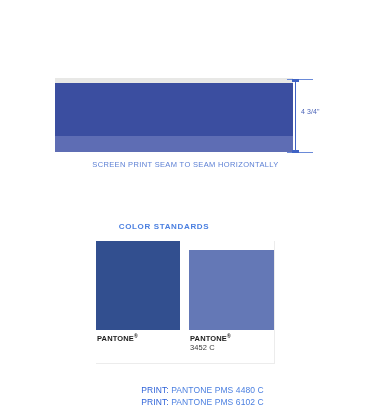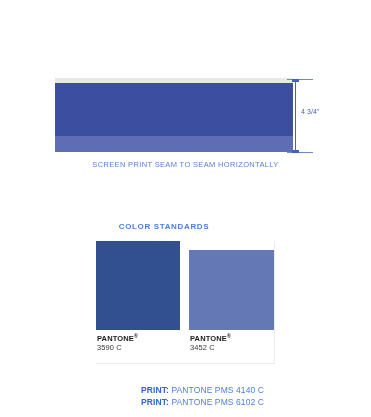--- a/index.html
+++ b/index.html
@@ -194,21 +194,21 @@
     text-align: center;
   }
   .print-spec-line {
     font-size: 8.5px;
     color: #4a7fe0;
     line-height: 1.45;
     letter-spacing: 0.1px;
     white-space: nowrap;
   }
   .print-spec-label {
-    font-weight: bold;
+    font-weight: normal;
     color: #2f63d8;
     padding-left: 34px;
   }
 </style>
 </head>
 <body>
 
 <div id="artwork-area">
 
   <div id="panel-top-strip"></div>
@@ -230,30 +230,29 @@
 </div>
 
 <div id="color-standards-heading">COLOR STANDARDS</div>
 
 <div id="swatch-card">
 
   <div class="swatch-chip" id="swatch-chip-1">
     <div class="swatch-color"></div>
     <div class="swatch-caption">
       <div class="swatch-brand"><span>PANTONE</span><sup>®</sup></div>
-      <div class="swatch-code">3590 C</div>
     </div>
   </div>
 
   <div class="swatch-chip" id="swatch-chip-2">
     <div class="swatch-color"></div>
     <div class="swatch-caption">
       <div class="swatch-brand"><span>PANTONE</span><sup>®</sup></div>
       <div class="swatch-code">3452 C</div>
     </div>
   </div>
 
 </div>
 
 <div id="print-spec-list">
-  <div class="print-spec-line"><span class="print-spec-label">PRINT:</span><span> PANTONE PMS 4140 C</span></div>
+  <div class="print-spec-line"><span class="print-spec-label">PRINT:</span><span> PANTONE PMS 4480 C</span></div>
   <div class="print-spec-line"><span class="print-spec-label">PRINT:</span><span> PANTONE PMS 6102 C</span></div>
 </div>
 
 </body></html>

